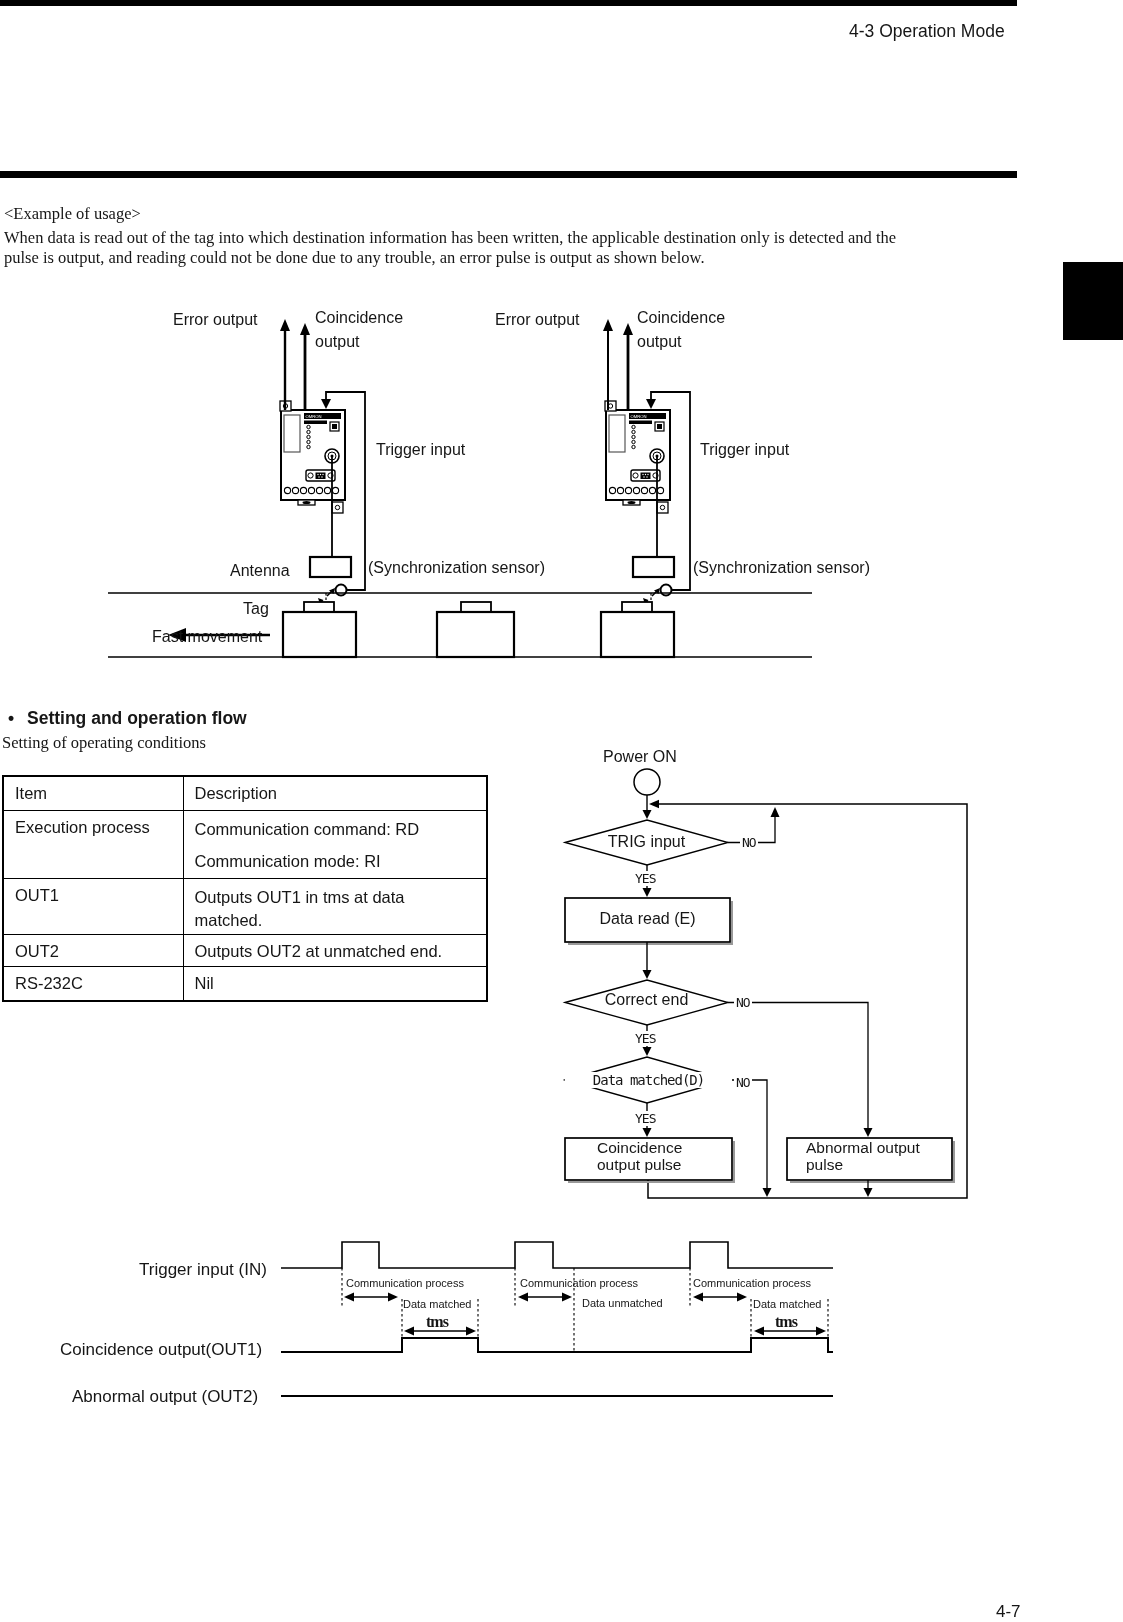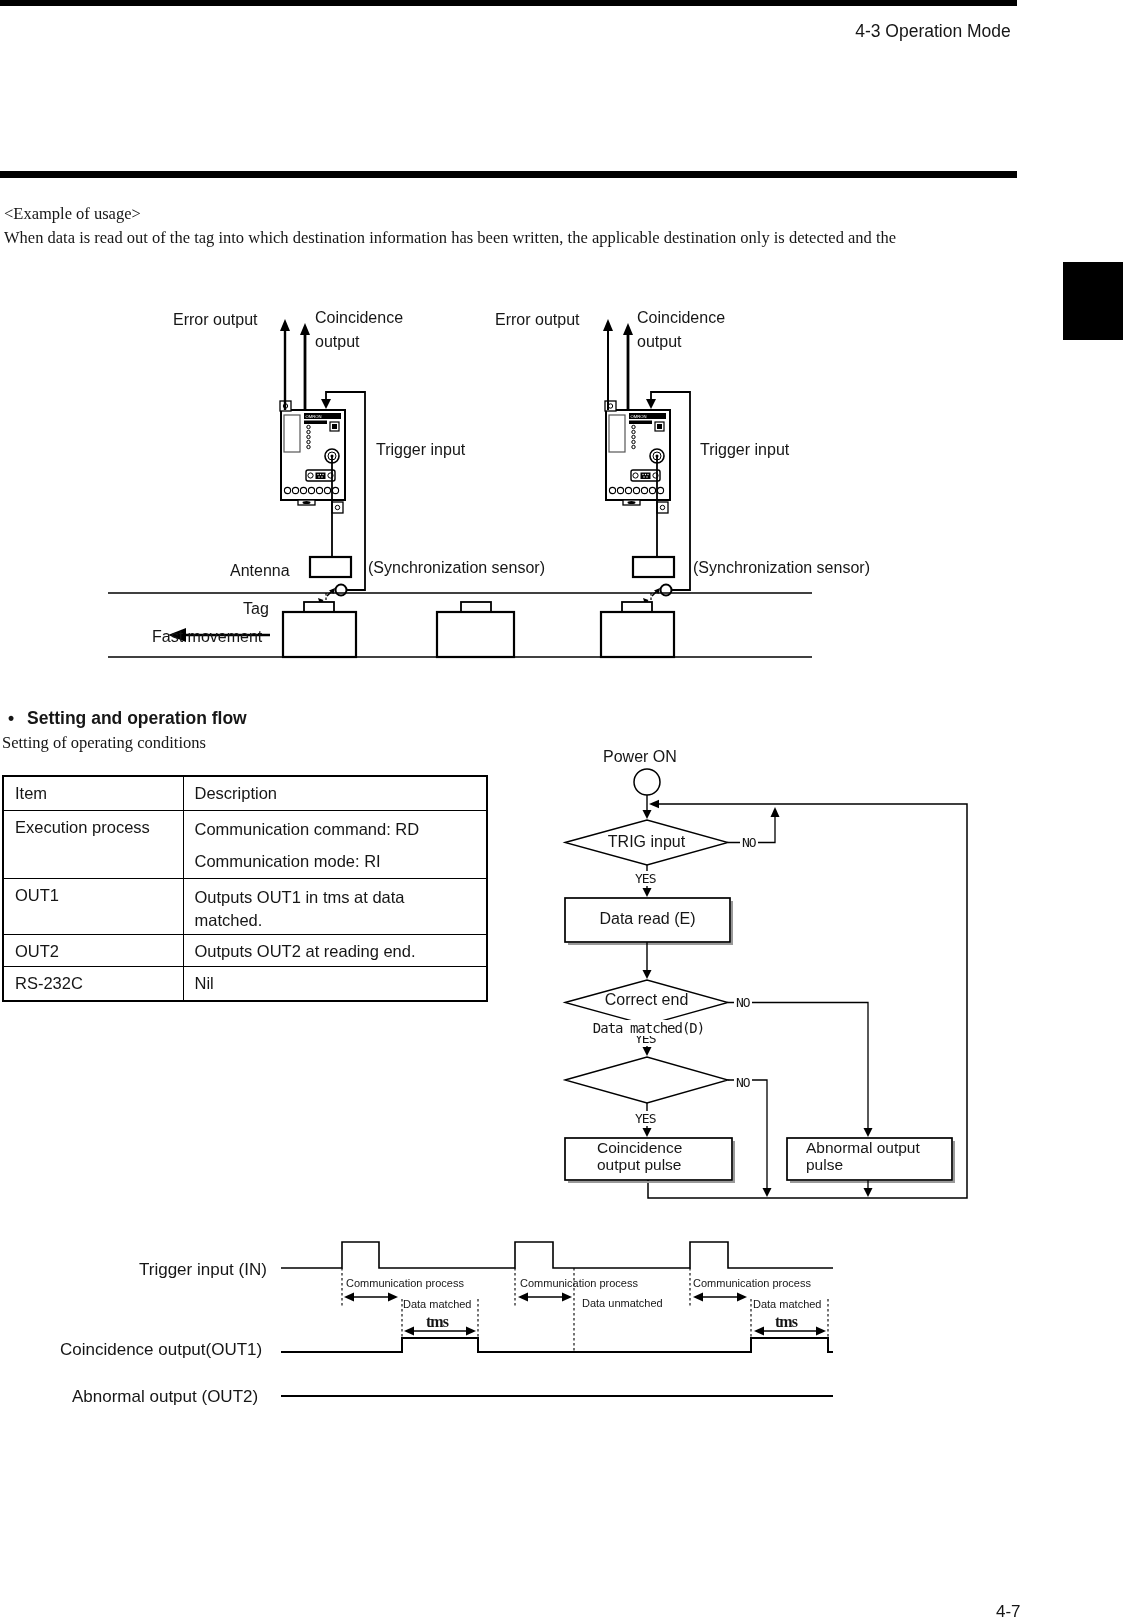--- a/index.html
+++ b/index.html
@@ -21,26 +21,27 @@
   table.spec td{border:1.5px solid #000;vertical-align:top;padding:7px 0 0 11px;margin-top:11px;}
   table.spec{border:2.5px solid #000;}
   .dl{line-height:19px;}
 </style>
 </head>
 <body>
 
 <div class="page">
 
   <div class="bar" style="left:0;top:0;width:1017px;height:6px;"></div>
-  <div class="lbl sans17" style="left:849px;top:21px;width:168px;text-align:center;font-size:17.5px;">4-3 Operation Mode</div>
+  <div class="lbl sans17" style="left:849px;top:21px;width:168px;text-align:left;font-size:17.5px;">4-3 Operation Mode</div>
   <div class="bar" style="left:0;top:171px;width:1017px;height:7px;"></div>
   <div class="bar" style="left:1063px;top:262px;width:60px;height:78px;"></div>
 
   <div class="lbl serif" style="left:4px;top:204px;">&lt;Example of usage&gt;</div>
   <div class="lbl serif" style="left:4px;top:228px;width:1030px;">When data is read out of the tag into which destination information has been written, the applicable destination only is detected and  the</div>
+  <div class="lbl serif" style="left:4px;top:248px;width:1030px;">pulse is output, and reading could not be done due to any trouble, an error pulse is output as shown below.</div>
 
   <svg class="abs" style="left:100px;top:290px;" width="760" height="380" viewBox="0 0 760 380">
     <defs>
       <g id="reader-unit">
         <rect x="0" y="0" width="64" height="90" fill="#fff" stroke="#000" stroke-width="2"></rect>
         <rect x="-1" y="-9" width="11" height="10" fill="#fff" stroke="#000" stroke-width="1.3"></rect>
         <circle cx="4.5" cy="-4" r="2.2" fill="#fff" stroke="#000" stroke-width="1"></circle>
         <rect x="3" y="5" width="16" height="37" fill="#fff" stroke="#555" stroke-width="1.2"></rect>
         <rect x="23" y="3" width="37" height="6" fill="#000"></rect>
         <text x="24.5" y="8" font-size="4.2" fill="#fff" font-family="Liberation Sans, sans-serif">OMRON</text>
@@ -181,21 +182,21 @@
     </tr>
     <tr style="height:56px">
       <td>OUT1</td>
       <td>
         <div style="line-height:23px">Outputs OUT1 in tms at data</div>
         <div style="line-height:23px">matched.</div>
       </td>
     </tr>
     <tr style="height:32px">
       <td>OUT2</td>
-      <td>Outputs OUT2 at reading end.</td>
+      <td>Outputs OUT2 at unmatched end.</td>
     </tr>
     <tr style="height:35px">
       <td>RS-232C</td>
       <td>Nil</td>
     </tr>
   </tbody>
     </table>
 
   <svg class="abs" style="left:550px;top:740px;" width="430" height="470" viewBox="0 0 430 470">
 
@@ -253,21 +254,21 @@
   </svg>
 
   <div class="lbl sans16" style="left:603px;top:745px;">Power ON</div>
   <div class="flow-lbl" style="left:565px;top:833px;width:163px;">TRIG input</div>
   <div class="lbl tech" style="left:740px;top:835px;">NO</div>
   <div class="lbl tech" style="left:633px;top:871px;">YES</div>
   <div class="flow-lbl" style="left:565px;top:910px;width:165px;">Data read (E)</div>
   <div class="flow-lbl" style="left:565px;top:991px;width:163px;">Correct end</div>
   <div class="lbl tech" style="left:734px;top:995px;">NO</div>
   <div class="lbl tech" style="left:633px;top:1031px;">YES</div>
-  <div class="flow-lbl tech" style="left:565px;top:1020px;width:163px;font-size:14px;">Data matched(D)</div>
+  <div class="flow-lbl tech" style="left:565px;top:1072px;width:163px;font-size:14px;">Data matched(D)</div>
   <div class="lbl tech" style="left:734px;top:1075px;">NO</div>
   <div class="lbl tech" style="left:633px;top:1111px;">YES</div>
   <div class="pulse-lbl" style="left:597px;top:1139px;">Coincidence
 output pulse</div>
   <div class="pulse-lbl" style="left:806px;top:1139px;">Abnormal output
 pulse</div>
 
   <svg class="abs" style="left:270px;top:1235px;" width="580" height="175" viewBox="0 0 580 175">
     <path d="M11,33 H72 V7 H109 V33 H245 V7 H283 V33 H420 V7 H458 V33 H563" fill="none" stroke="#000" stroke-width="1.6"></path>
     <path d="M11,117 H132 V103 H208 V117 H481 V103 H558 V117 H563" fill="none" stroke="#000" stroke-width="2"></path>

